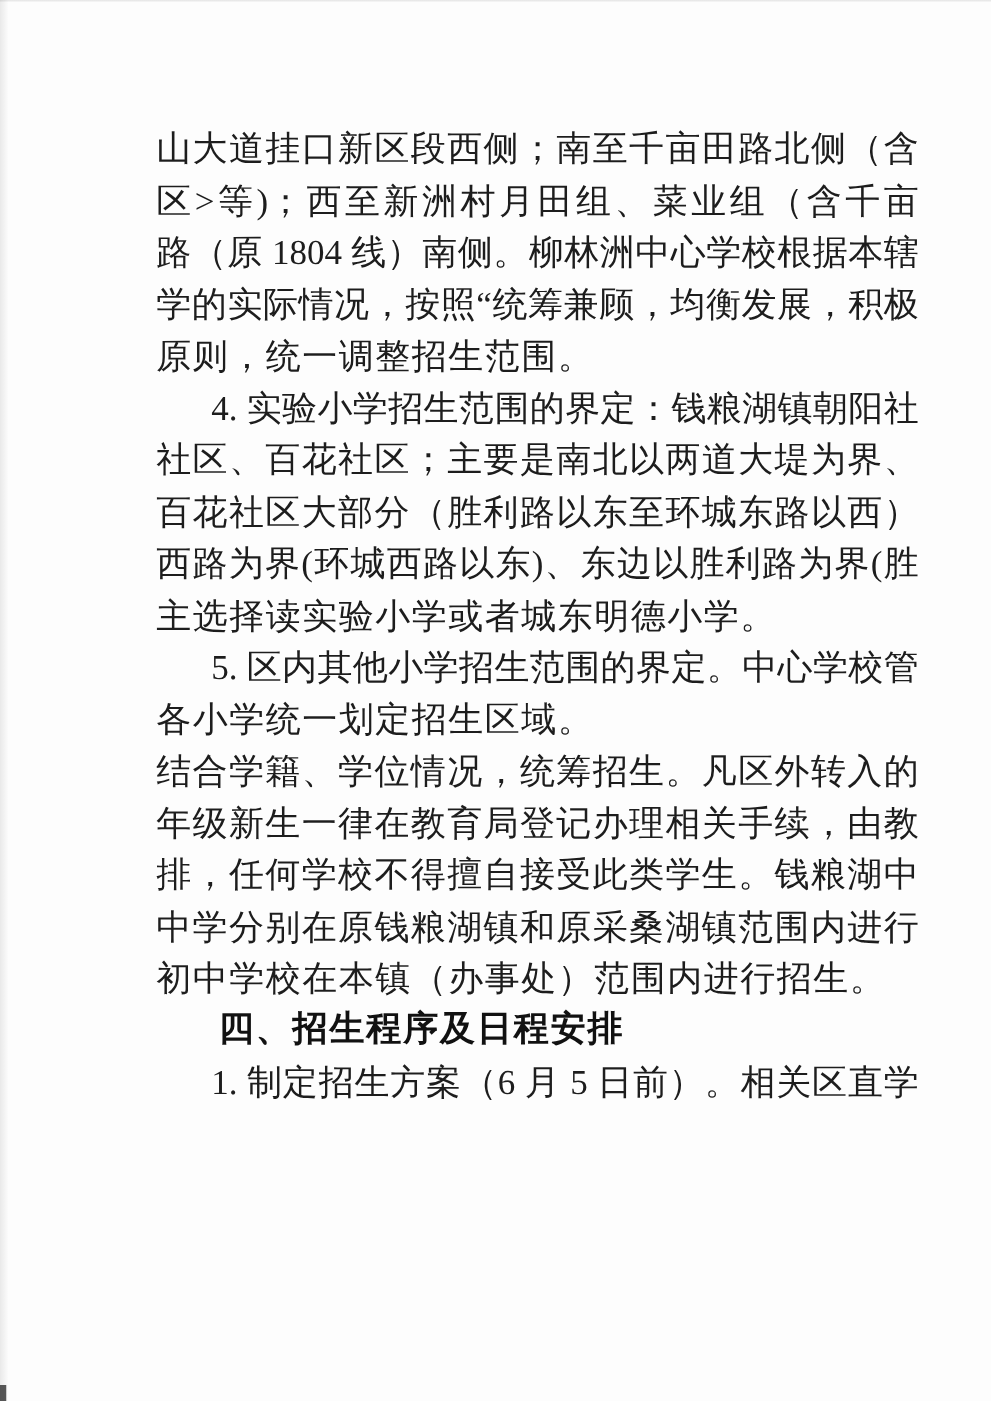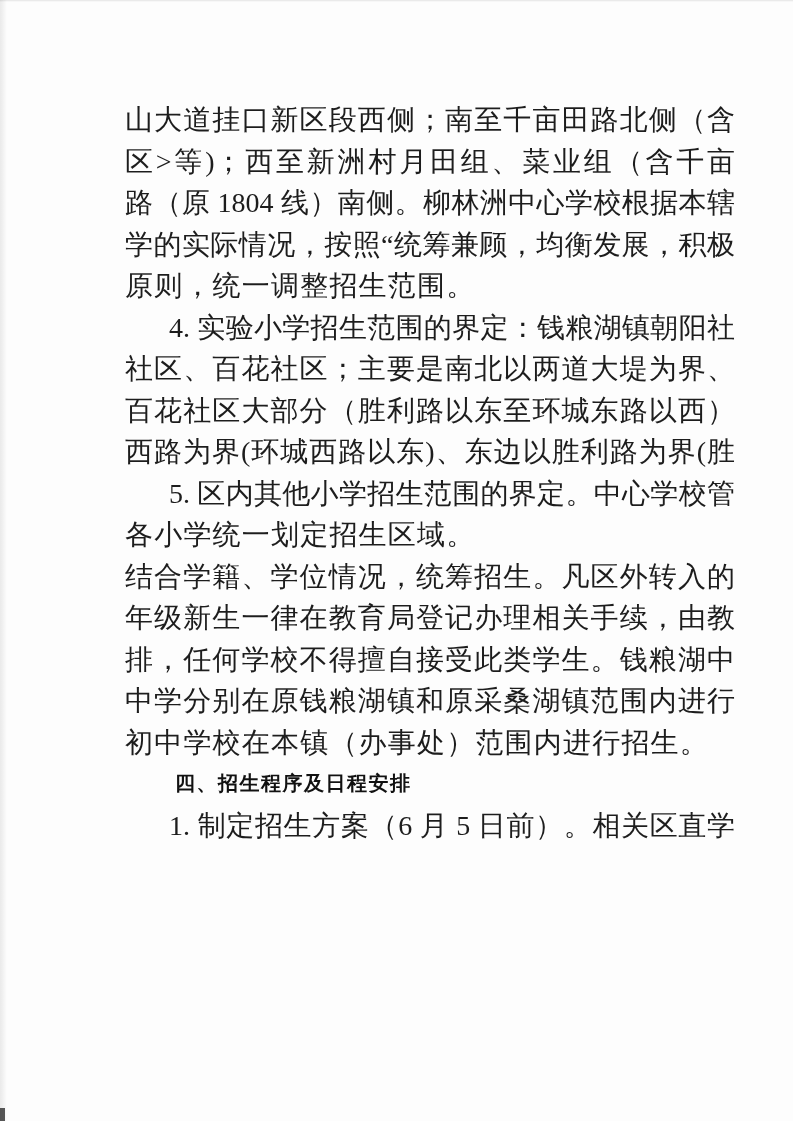--- a/index.html
+++ b/index.html
@@ -52,23 +52,23 @@
   .l-just {
     letter-spacing: normal;
     text-align: justify;
     text-align-last: justify;
   }
   .l-indent {
     text-indent: 44px;
     font-family: Liberation Serif, serif;
   }
   .l-head {
-    font-family: Liberation Serif, serif;
+    font-family: Liberation Mono, monospace;
     font-weight: bold;
-    font-size: 20px;
+    font-size: 28px;
     letter-spacing: 1.5px;
     text-indent: 50px;
     color: var(--heading-color, #111111);
   }
   .corner-smudge {
     position: absolute;
     left: 0;
     bottom: 0;
     width: 5px;
     height: 13px;
@@ -83,20 +83,21 @@
   <div class="text-block">
     <div class="line l-just">山大道挂口新区段西侧；南至千亩田路北侧（含御景园、亚</div>
     <div class="line l-just">区&gt;等)；西至新洲村月田组、菜业组（含千亩组）；北至柳毅</div>
     <div class="line l-just">路（原 1804 线）南侧。柳林洲中心学校根据本辖区内 3 所小</div>
     <div class="line l-just">学的实际情况，按照“统筹兼顾，均衡发展，积极稳妥”的</div>
     <div class="line">原则，统一调整招生范围。</div>
     <div class="line l-just l-indent">4. 实验小学招生范围的界定：钱粮湖镇朝阳社区、雅园</div>
     <div class="line l-just">社区、百花社区；主要是南北以两道大堤为界、西边以环城</div>
     <div class="line l-just">百花社区大部分（胜利路以东至环城东路以西）的学生可自</div>
     <div class="line l-just">西路为界(环城西路以东)、东边以胜利路为界(胜利路以西)；</div>
+    <div class="line">主选择读实验小学或者城东明德小学。</div>
     <div class="line l-just l-indent">5. 区内其他小学招生范围的界定。中心学校管辖的小学，</div>
     <div class="line">各小学统一划定招生区域。</div>
     <div class="line l-just">结合学籍、学位情况，统筹招生。凡区外转入的插班生和七</div>
     <div class="line l-just">年级新生一律在教育局登记办理相关手续，由教育局统筹安</div>
     <div class="line l-just">排，任何学校不得擅自接受此类学生。钱粮湖中学和采桑湖</div>
     <div class="line l-just">中学分别在原钱粮湖镇和原采桑湖镇范围内进行招生，其他</div>
     <div class="line">初中学校在本镇（办事处）范围内进行招生。</div>
     <div class="line l-head">四、招生程序及日程安排</div>
     <div class="line l-just l-indent">1. 制定招生方案（6 月 5 日前）。相关区直学校、各中心</div>
   </div>

